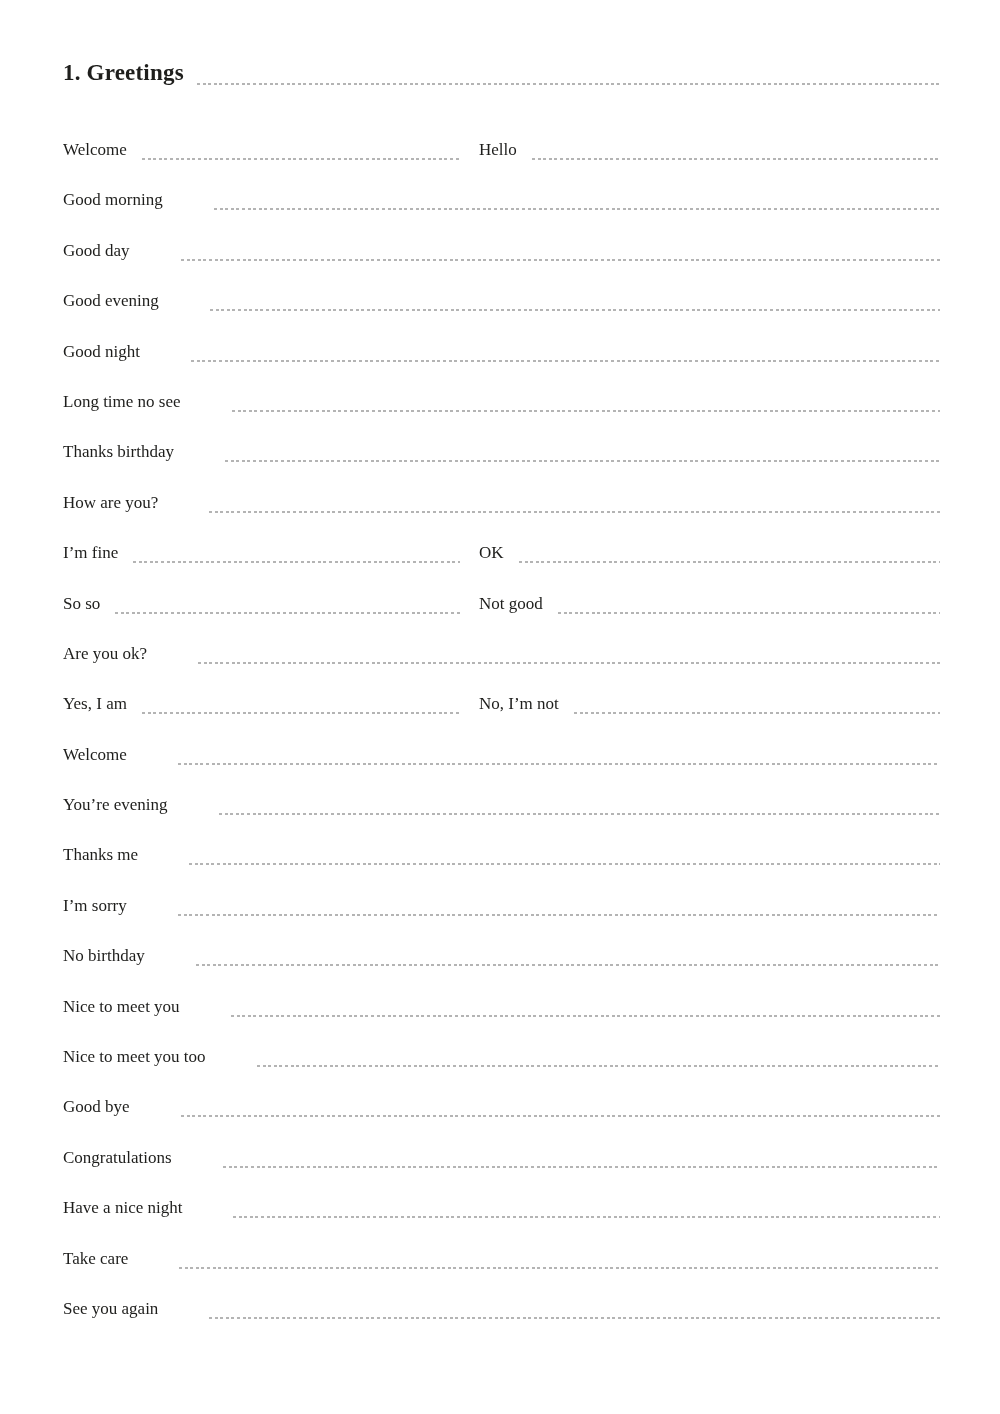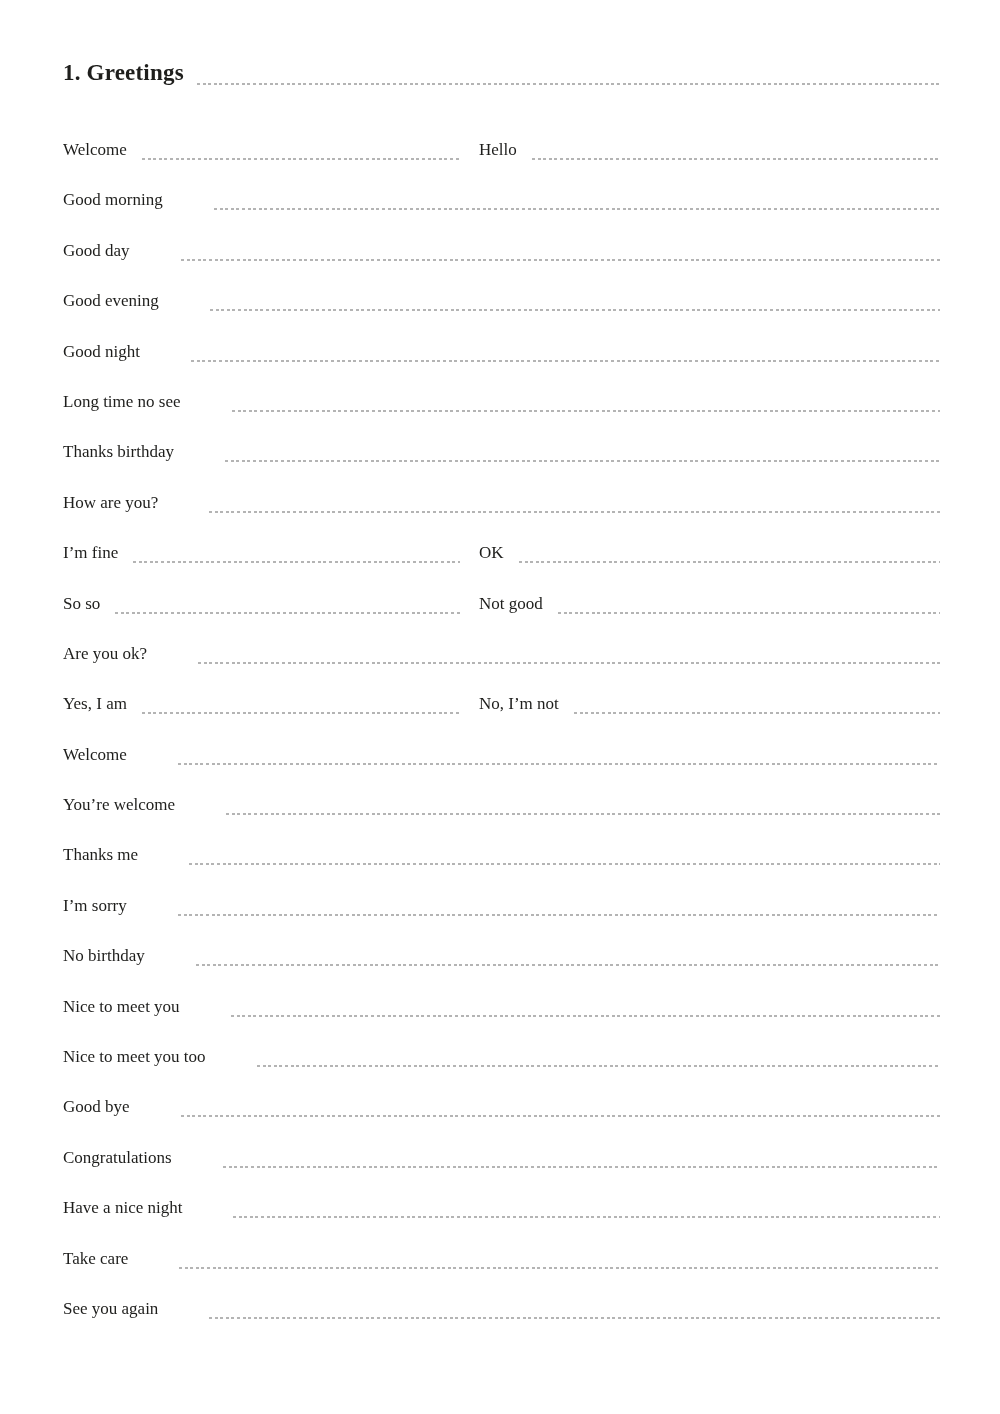--- a/index.html
+++ b/index.html
@@ -171,21 +171,21 @@
         </div>
       </div>
       <div class="row">
         <div class="cell full">
           <span class="label">Welcome</span>
           <span class="dotline"></span>
         </div>
       </div>
       <div class="row">
         <div class="cell full">
-          <span class="label">You’re welcome</span>
+          <span class="label">You’re evening</span>
           <span class="dotline"></span>
         </div>
       </div>
       <div class="row">
         <div class="cell full">
           <span class="label">Thanks me</span>
           <span class="dotline"></span>
         </div>
       </div>
       <div class="row">

